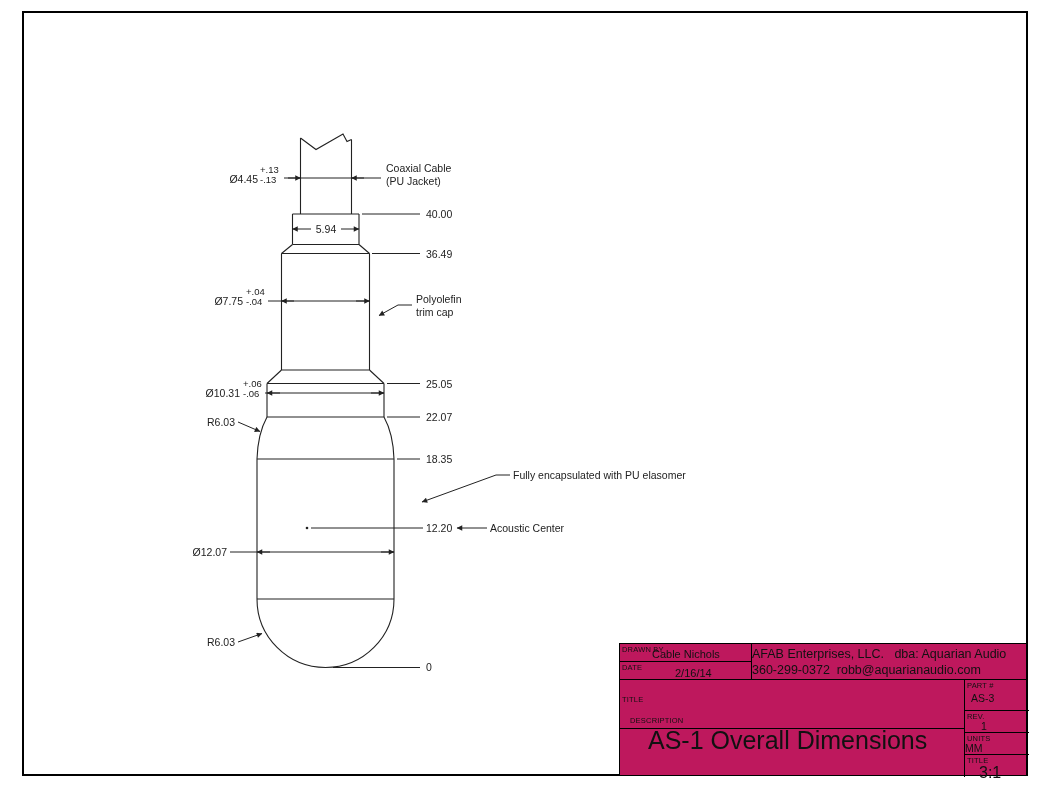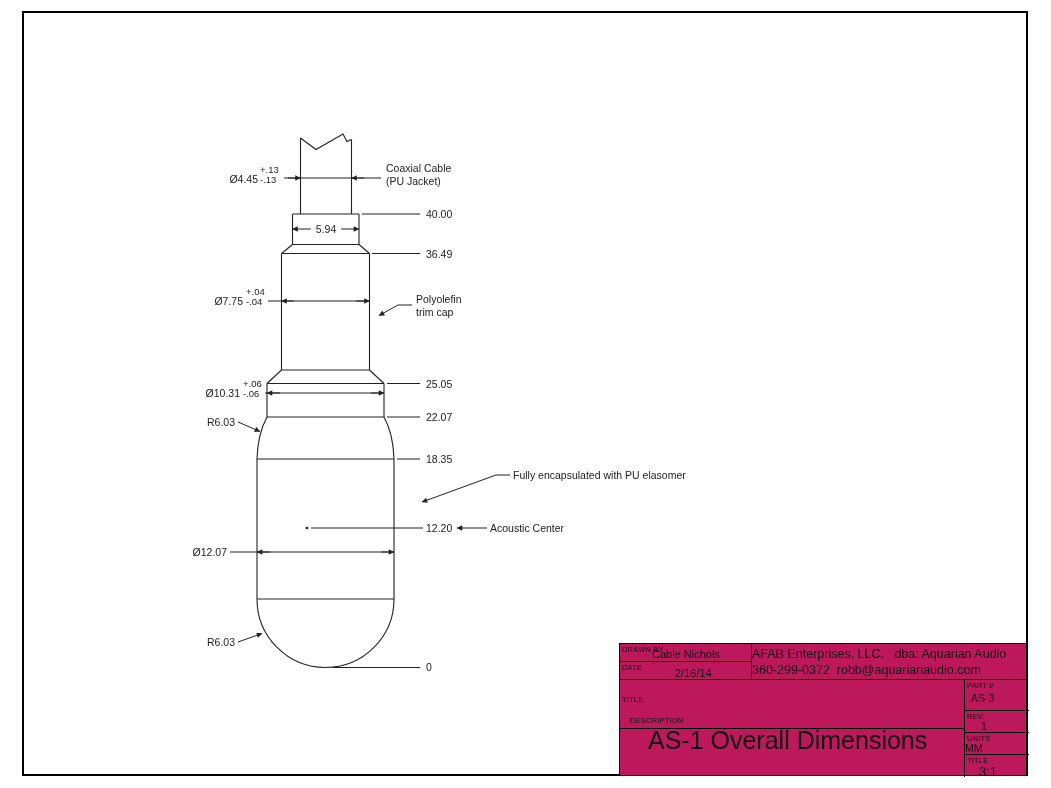--- a/index.html
+++ b/index.html
@@ -160,18 +160,18 @@
       <div class="cell b-b" style="left:0;top:31px;width:64px;height:22px;">
         <span class="lbl">REV.</span>
         <span class="val" style="left:16px;top:9px;font-size:10.5px;">1</span>
       </div>
       <div class="cell b-b" style="left:0;top:53px;width:64px;height:22px;">
         <span class="lbl">UNITS</span>
         <span class="val" style="left:0;top:9px;font-size:10.5px;">MM</span>
       </div>
       <div class="cell" style="left:0;top:75px;width:64px;height:22px;">
         <span class="lbl">TITLE</span>
-        <span class="val" style="left:14px;top:9px;font-size:13px;">3:1</span>
+        <span class="val" style="left:14px;top:9px;font-size:16px;">3:1</span>
       </div>
     </div>
 
   </div>
 </div>
 
 </body></html>

